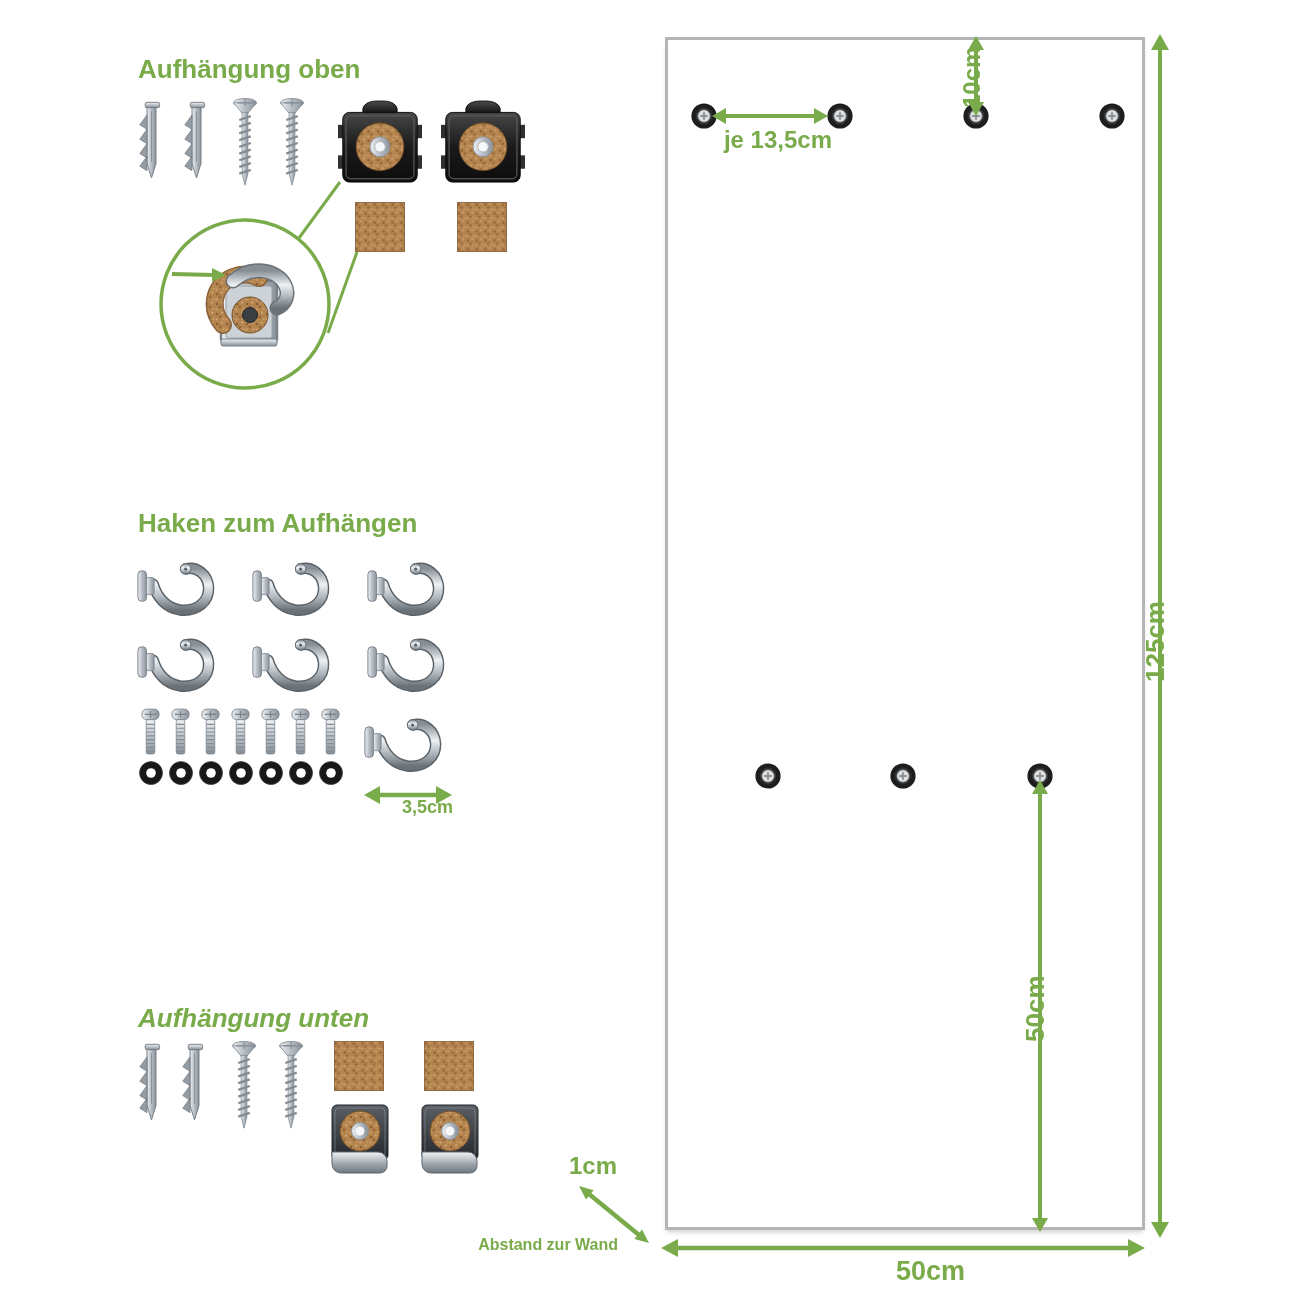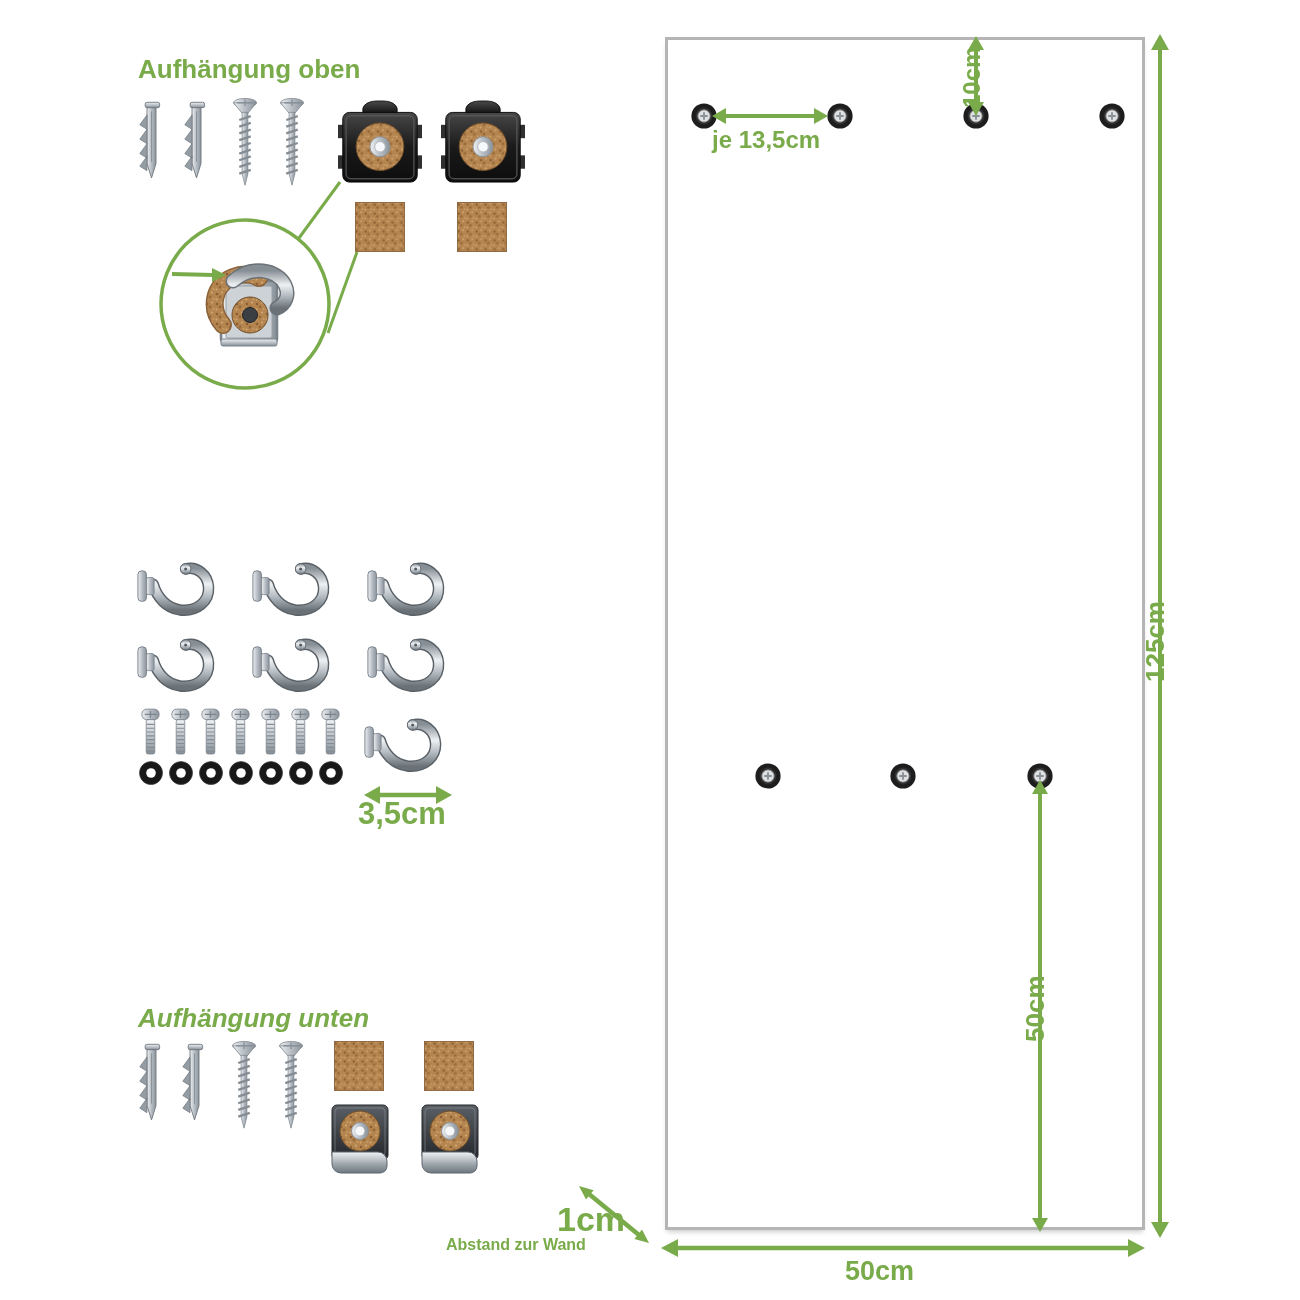--- a/index.html
+++ b/index.html
@@ -1,21 +1,21 @@
 <!DOCTYPE html>
 <html><head>
 <meta charset="utf-8">
 <style>
   html,body{margin:0;padding:0;background:#fff;}
   #stage{position:relative;width:1300px;height:1300px;background:#fff;
          font-family:"Liberation Sans",sans-serif;overflow:hidden;}
   .abs{position:absolute;}
   .title{position:absolute;font-weight:bold;font-size:26px;color:#7aab4a;white-space:nowrap;line-height:1.1;}
   .dim{position:absolute;font-weight:bold;color:#7aab4a;white-space:nowrap;line-height:1;}
-  .center{text-align:left;}
+  .center{text-align:right;}
   .vlabel{transform:rotate(-90deg);transform-origin:left bottom;}
   svg.icon{position:absolute;overflow:visible;}
 </style>
 </head>
 <body>
 
 <div id="stage">
 
   <svg width="0" height="0" style="position:absolute" aria-hidden="true">
     <defs>
@@ -182,20 +182,21 @@
     <circle cx="89" cy="89" r="84" fill="#ffffff" stroke="#7aab4a" stroke-width="3.5"></circle>
   </svg>
   <svg class="icon" style="left:195px;top:251px;" width="102" height="106">
       <use href="#sym-detail-clip"></use>
     </svg>
   <svg class="icon" style="left:168px;top:264px;" width="62" height="20" viewBox="0 0 62 20">
     <line x1="4" y1="10" x2="46" y2="11" stroke="#7aab4a" stroke-width="4"></line>
     <polygon points="58,11 44,4 44,18" fill="#7aab4a"></polygon>
   </svg>
 
+  <div class="title" style="left:138px;top:509px;">Haken zum Aufhängen</div>
 
   <svg class="icon" style="left:136px;top:557px;" width="84" height="62">
       <use href="#sym-hook"></use>
     </svg>
   <svg class="icon" style="left:251px;top:557px;" width="84" height="62">
       <use href="#sym-hook"></use>
     </svg>
   <svg class="icon" style="left:366px;top:557px;" width="84" height="62">
       <use href="#sym-hook"></use>
     </svg>
@@ -254,21 +255,21 @@
     </svg>
   <svg class="icon" style="left:318px;top:760px;" width="26" height="26">
       <use href="#sym-oring"></use>
     </svg>
 
   <svg class="icon" style="left:364px;top:782px;" width="88" height="26" viewBox="0 0 88 26">
     <line x1="12" y1="13" x2="76" y2="13" stroke="#7aab4a" stroke-width="4.5"></line>
     <polygon points="0,13 16,4 16,22" fill="#7aab4a"></polygon>
     <polygon points="88,13 72,4 72,22" fill="#7aab4a"></polygon>
   </svg>
-  <div class="dim center" style="left:358px;top:798px;width:95px;font-size:31px;">3,5cm</div>
+  <div class="dim center" style="left:358px;top:798px;width:95px;font-size:18px;">3,5cm</div>
 
   <div class="title" style="left:138px;top:1004px;font-style:italic;">Aufhängung unten</div>
 
   <svg class="icon" style="left:138px;top:1041px;" width="27" height="84">
       <use href="#sym-plug"></use>
     </svg>
   <svg class="icon" style="left:181px;top:1041px;" width="27" height="84">
       <use href="#sym-plug"></use>
     </svg>
   <svg class="icon" style="left:231px;top:1040px;" width="26" height="92">
@@ -348,16 +349,16 @@
     <polygon points="0,14 17,5 17,23" fill="#7aab4a"></polygon>
     <polygon points="484,14 467,5 467,23" fill="#7aab4a"></polygon>
   </svg>
   <div class="dim center" style="left:845px;top:1258px;width:120px;font-size:27px;">50cm</div>
 
   <svg class="icon" style="left:573px;top:1180px;" width="82" height="70" viewBox="0 0 82 70">
     <line x1="16" y1="14" x2="66" y2="55" stroke="#7aab4a" stroke-width="4.5"></line>
     <polygon points="6,6 13,19.5 20.6,10.2" fill="#7aab4a"></polygon>
     <polygon points="76,63 61.4,58.9 69,49.6" fill="#7aab4a"></polygon>
   </svg>
-  <div class="dim center" style="left:557px;top:1202px;width:60px;font-size:34px;">1cm</div>
+  <div class="dim center" style="left:557px;top:1154px;width:60px;font-size:24px;">1cm</div>
   <div class="dim center" style="left:446px;top:1237px;width:172px;font-size:16px;">Abstand zur Wand</div>
 
 </div>
 
 </body></html>

